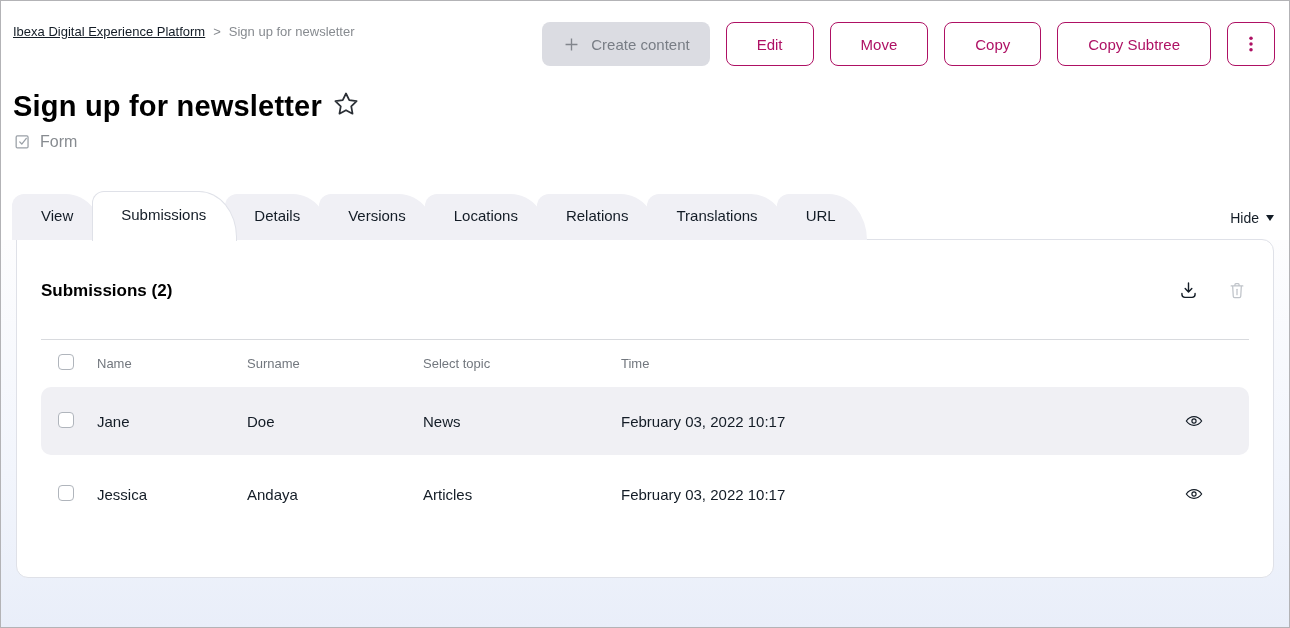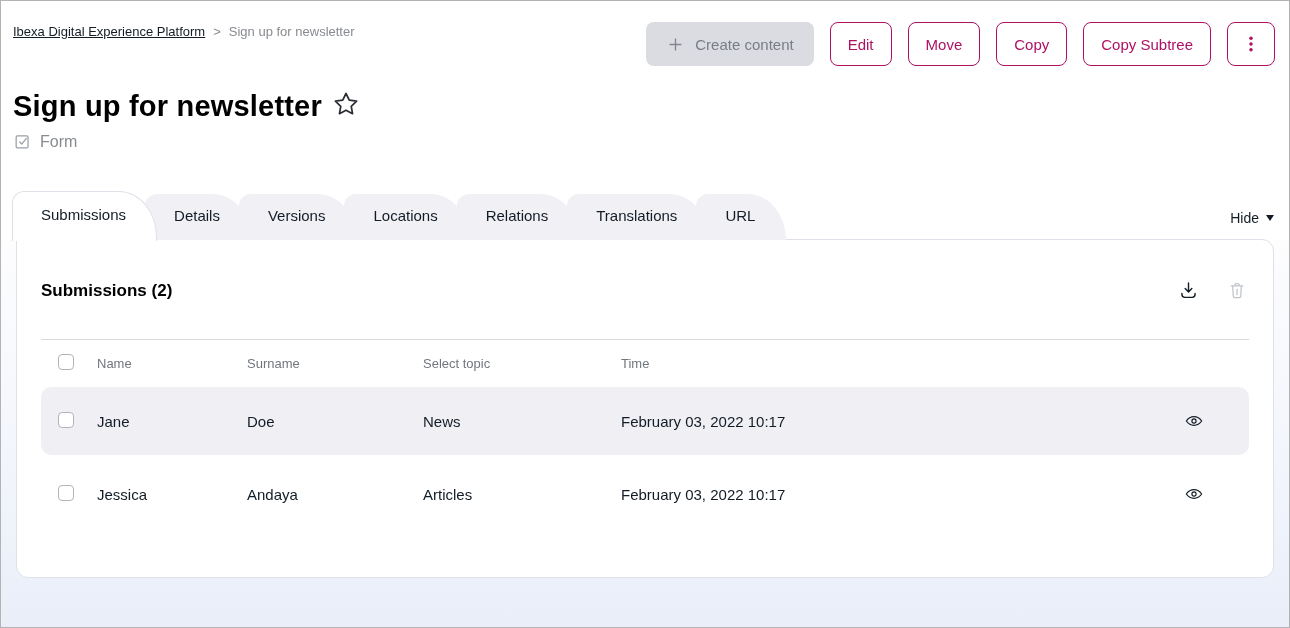--- a/index.html
+++ b/index.html
@@ -18,21 +18,21 @@
   .content-bg{position:absolute;left:1px;right:1px;top:240px;bottom:1px;
     background:linear-gradient(180deg,#fdfdfe 0%,#f2f5fc 60%,#e9eef9 100%);z-index:0;}
 
   
   .topbar{position:relative;z-index:2;display:flex;justify-content:space-between;align-items:flex-start;padding:22px 15px 0 13px;}
   .breadcrumb{font-size:13px;color:var(--text-muted);display:flex;gap:8px;align-items:center;margin-top:2px;}
   .breadcrumb a{color:var(--text-dark);text-decoration:underline;cursor:pointer;}
   .actions{display:flex;gap:16px;align-items:center;}
   .btn{height:44px;border-radius:8px;font-size:15px;display:inline-flex;align-items:center;justify-content:center;cursor:pointer;background:#fff;}
   .btn-disabled{background:var(--disabled-bg);color:var(--disabled-text);border:none;padding:0 20px;gap:10px;}
-  .btn-outline{border:1px solid var(--primary);color:var(--primary);padding:0 17px;font-weight:500;}
+  .btn-outline{border:1px solid var(--primary);color:var(--primary);padding:0 30px;font-weight:500;}
   .btn-kebab{width:48px;padding:0;}
 
   
   .title-row{position:relative;z-index:2;display:flex;align-items:center;gap:10px;margin:24px 0 0 13px;}
   .title-row h1{font-size:29px;line-height:32px;font-weight:700;color:#000;letter-spacing:.2px;}
   .subtitle{display:flex;align-items:center;gap:8px;margin:10px 0 0 13px;color:var(--text-muted);font-size:16px;}
 
   
   .tab-row{position:relative;z-index:2;display:flex;align-items:flex-end;justify-content:space-between;height:50px;margin-top:39px;padding:0 16px 0 12px;}
   .tab-bar{display:flex;align-items:flex-end;}
@@ -105,20 +105,23 @@
   <div class="subtitle">
     <svg width="19" height="19" viewBox="0 0 24 24">
       <rect x="4" y="5" width="15" height="15" rx="1.5" fill="none" stroke="#9aa0a7" stroke-width="1.6"></rect>
       <path d="M8.5 12.5l2.6 2.7L16.8 8" fill="none" stroke="#9aa0a7" stroke-width="1.6" stroke-linecap="round" stroke-linejoin="round"></path>
     </svg>
     <span>Form</span>
   </div>
 
   <div class="tab-row">
     <div class="tab-bar">
+        <div class="tab">
+    <span class="tab-label">View</span>
+  </div>
         <div class="tab active">
     <span class="tab-label">Submissions</span>
   </div>
         <div class="tab">
     <span class="tab-label">Details</span>
   </div>
         <div class="tab">
     <span class="tab-label">Versions</span>
   </div>
         <div class="tab">

